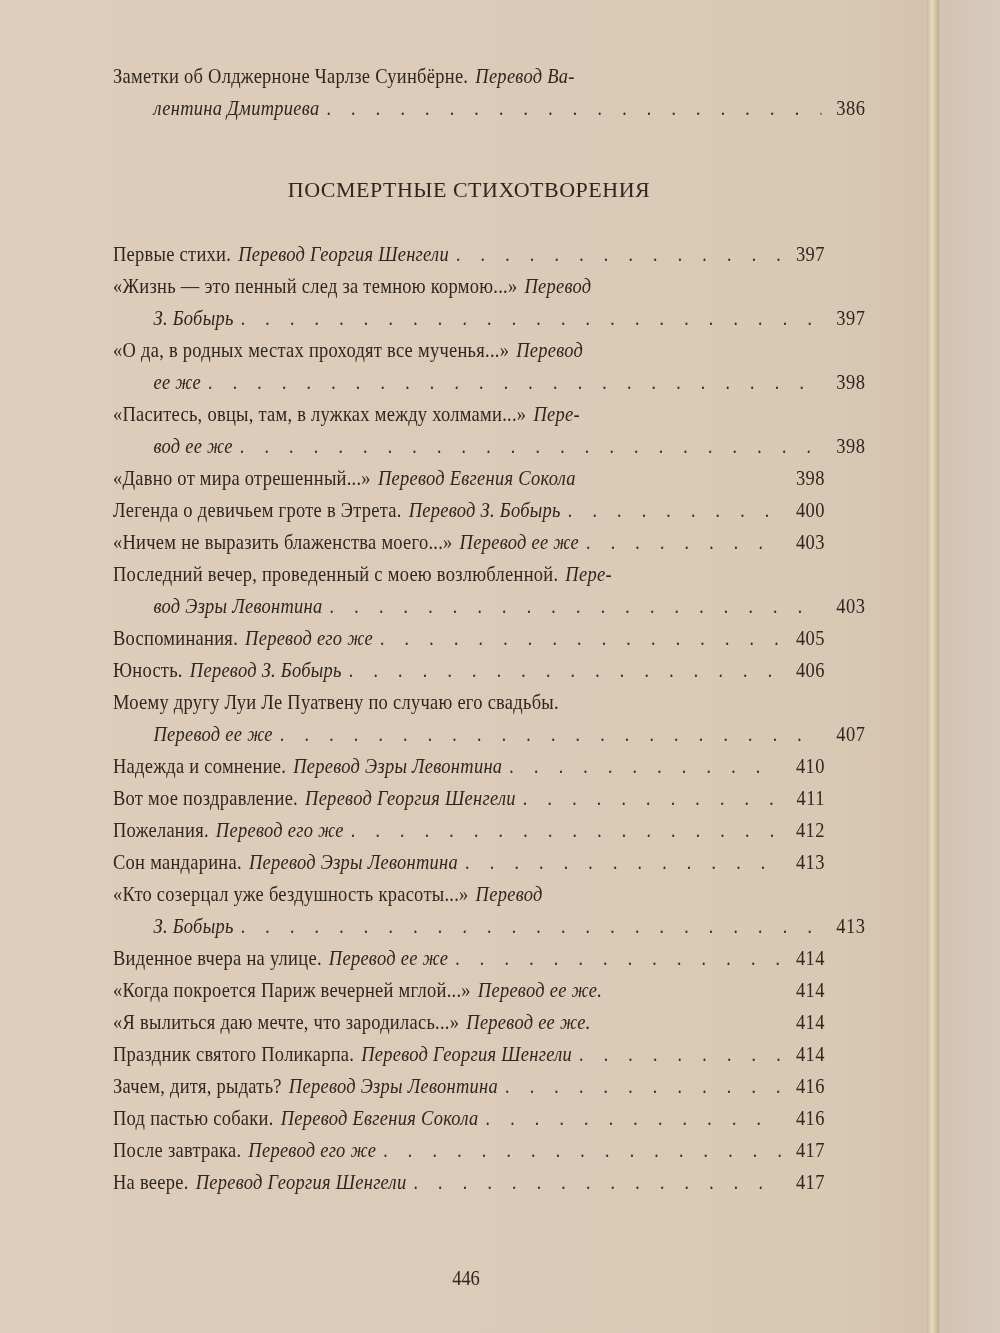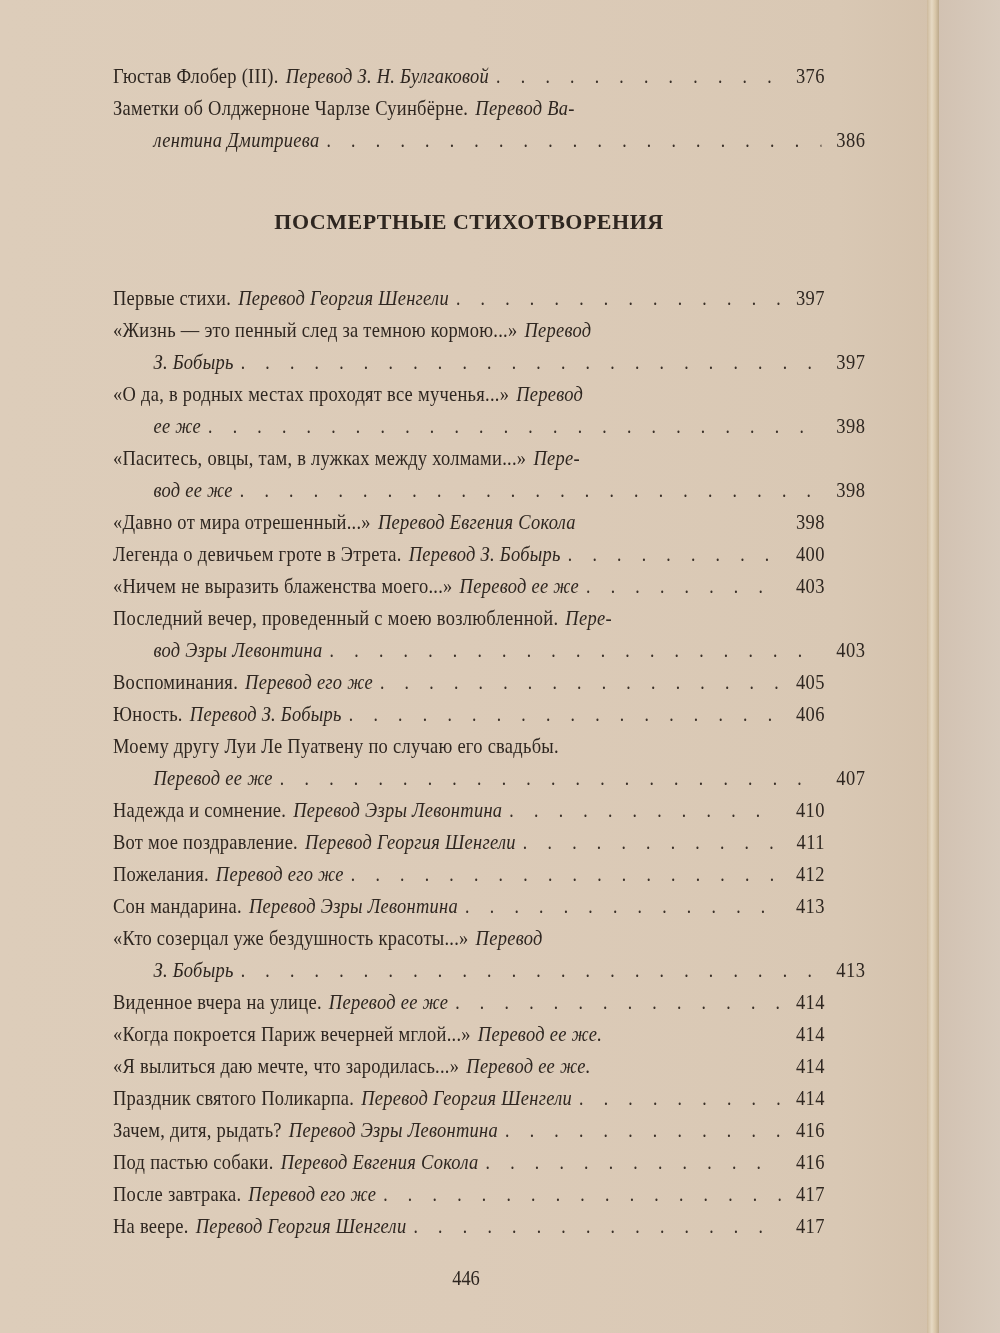--- a/index.html
+++ b/index.html
@@ -34,44 +34,36 @@
     .it { font-style: italic; margin-left: 8px; letter-spacing: 0.3px; }
     .line.indent .it.first { margin-left: 0; }
     .dots {
       flex: 1; overflow: hidden; margin: 0 6px 0 8px; color: #3a3028;
       letter-spacing: 9px; font-size: 20px;
     }
     .dots::before { content: ". . . . . . . . . . . . . . . . . . . . . . . . . . . . . . . . . . . . . . . . . . . . . . . . . . . . . . ."; }
     .pg { min-width: 44px; text-align: right; letter-spacing: 0.5px; }
     .section-title {
       text-align: center; font-size: 22px; letter-spacing: 0.5px;
-      margin: 50px 0 44px 0; width: 712px; height: 32px; line-height: 32px; font-weight: bold;
+      margin: 50px 0 32px 0; width: 712px; height: 32px; line-height: 32px;
     }
     .page-number {
       position: absolute; left: 0; top: 1266px; width: 932px;
       text-align: center; font-size: 21px; transform: scaleX(0.88);
     }
   </style>
 </head>
 <body>
 
 <div class="page"></div>
 <div class="spine"></div>
 <div class="facing"></div>
 
 <div class="content">
   <div id="top-list">
-      <div class="entry">
-        <div class="line">
-          <span class="t">Гюстав Флобер (III).</span>
-          <span class="it">Перевод З. Н. Булгаковой</span>
-          <span class="dots"></span>
-          <span class="pg">376</span>
-        </div>
-      </div>
       <div class="entry">
         <div class="line">
           <span class="t">Заметки об Олджерноне Чарлзе Суинбёрне.</span>
           <span class="it">Перевод Ва-</span>
         </div>
         <div class="line indent">
           <span class="it first">лентина Дмитриева</span>
           <span class="dots"></span>
           <span class="pg">386</span>
         </div>

